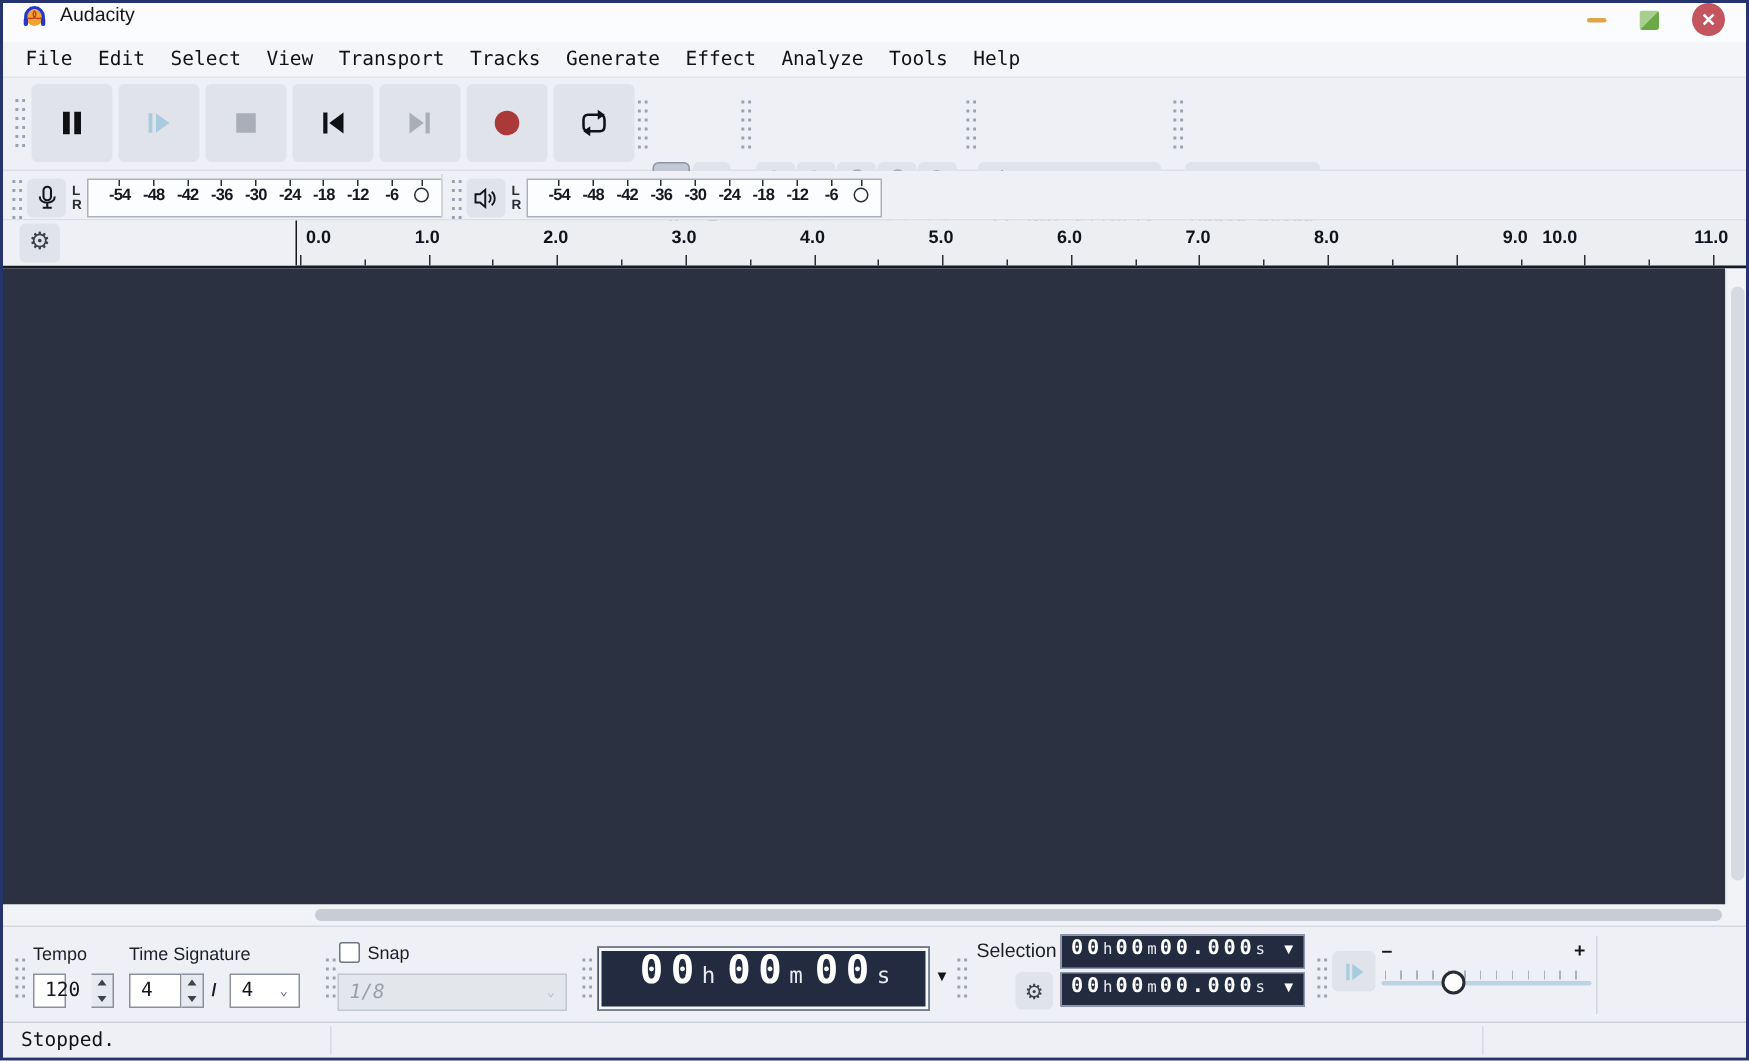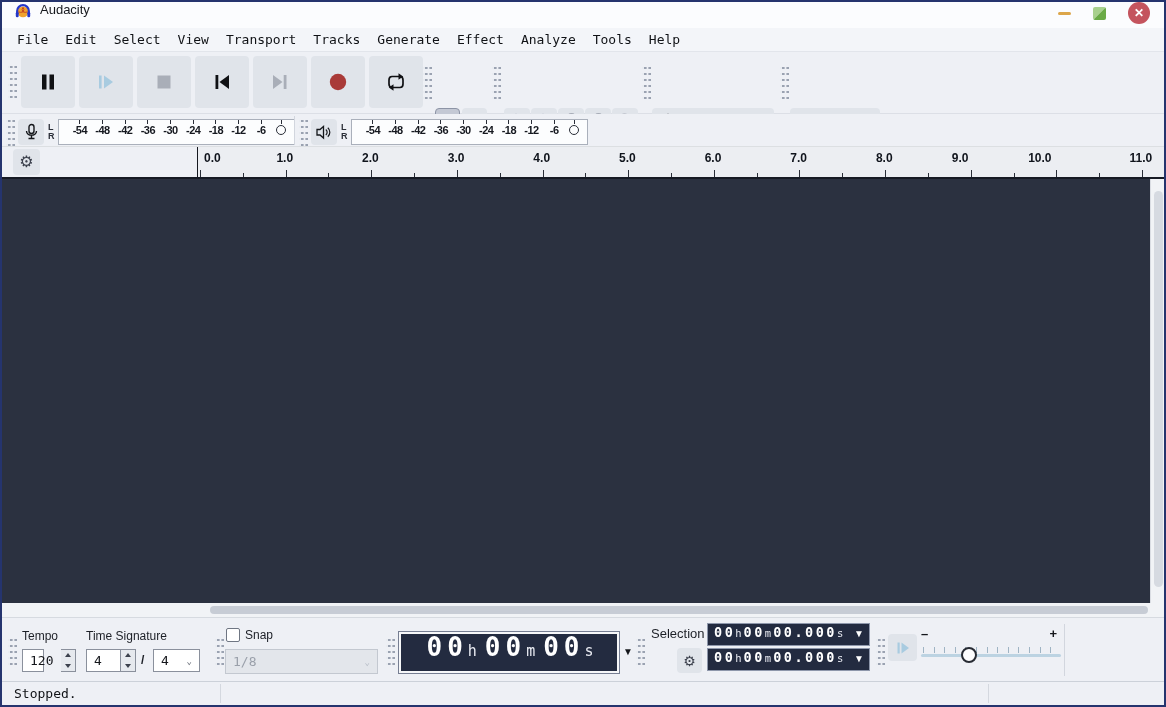--- a/index.html
+++ b/index.html
@@ -446,21 +446,21 @@
         <div class="rtick minor" style="left: 558.66px;"></div>
         <div class="ruler-label" style="left: 515.84px;">6.0</div>
         <div class="rtick major" style="left: 601.48px;"></div>
         <div class="rtick minor" style="left: 644.3px;"></div>
         <div class="ruler-label" style="left: 601.48px;">7.0</div>
         <div class="rtick major" style="left: 687.12px;"></div>
         <div class="rtick minor" style="left: 729.94px;"></div>
         <div class="ruler-label" style="left: 687.12px;">8.0</div>
         <div class="rtick major" style="left: 772.76px;"></div>
         <div class="rtick minor" style="left: 815.58px;"></div>
-        <div class="ruler-label" style="left: 763px;">9.0</div>
+        <div class="ruler-label" style="left: 813px;">9.0</div>
         <div class="rtick major" style="left: 858.4px;"></div>
         <div class="rtick minor" style="left: 901.22px;"></div>
         <div class="ruler-label" style="left: 843px;">10.0</div>
         <div class="rtick major" style="left: 944.04px;"></div>
         <div class="ruler-label" style="left: 944.04px;">11.0</div>
       </div>
   </div>
 
   <div class="abs trackarea"></div>
   <div class="abs vscroll">
@@ -496,21 +496,21 @@
       </div>
     <span class="blabel" style="left:139px;top:35px;font-weight:bold;">/</span>
     <div class="dd" style="left:151px;top:31px;width:47px;height:23px;">
       <span>4</span>
         <span class="caret">⌄</span>
     </div>
 
     <div class="abs grip" style="left:213px;top:18px;"></div>
     <div class="checkbox" style="left:224px;top:10px;"></div>
     <span class="blabel" style="left:243px;top:10px;">Snap</span>
-    <div class="dd disabled" style="left:223px;top:31px;width:153px;height:25px;">
+    <div class="dd disabled" style="left:223px;top:31px;width:153px;height:25px;font-style:italic;">
       <span>1/8</span>
         <span class="caret">⌄</span>
     </div>
 
     <div class="abs grip" style="left:384px;top:18px;"></div>
     <div class="timedisp mono">
       <span class="td-big">00</span>
       <span class="td-unit">h</span>
       <span class="td-big">00</span>
       <span class="td-unit">m</span>

